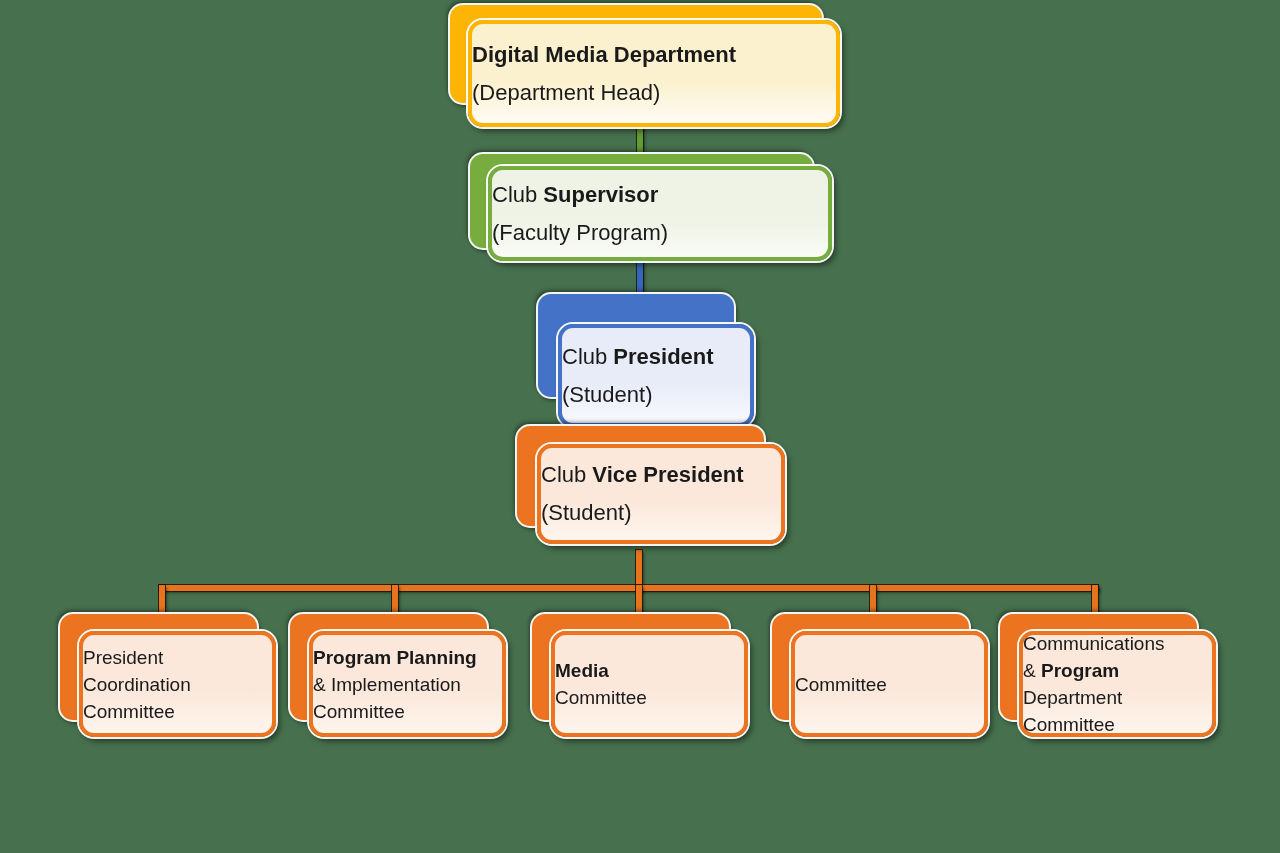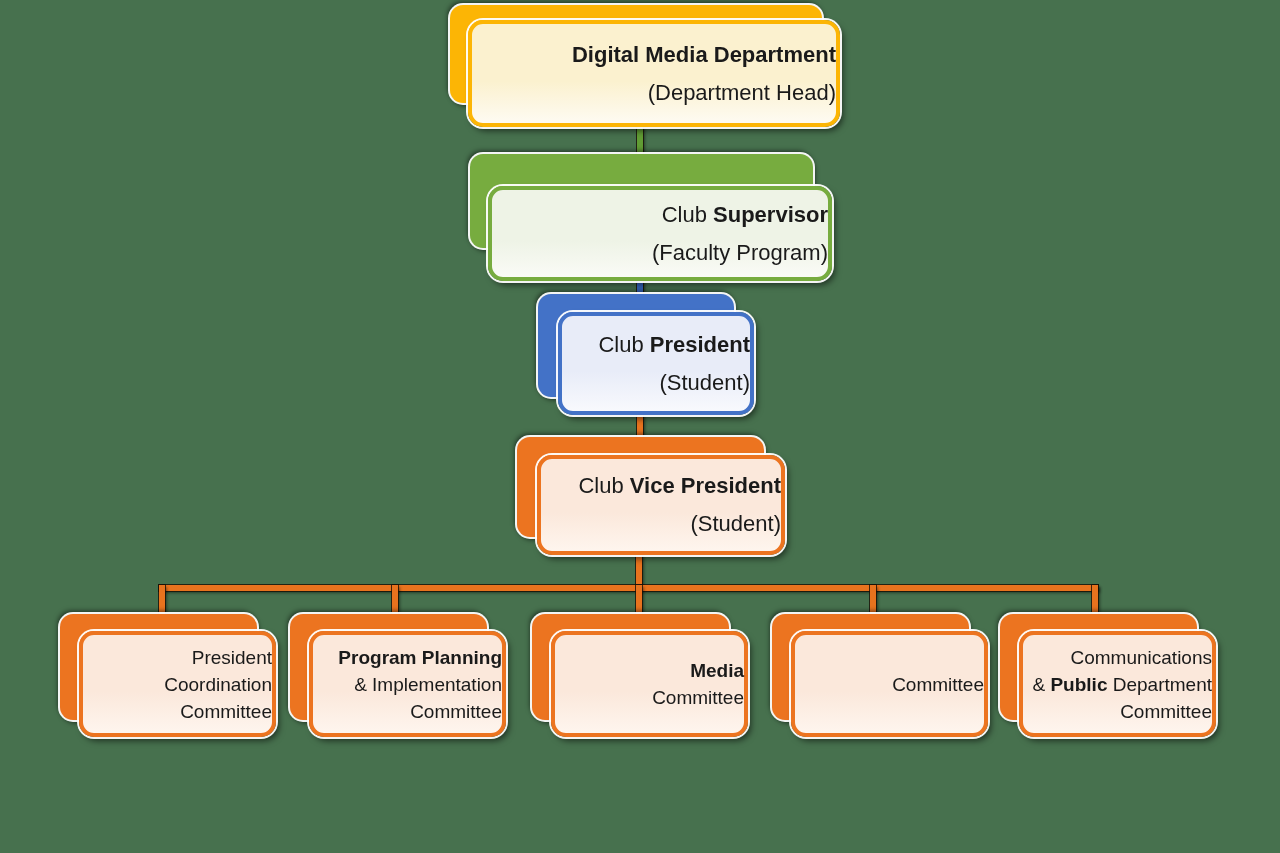--- a/index.html
+++ b/index.html
@@ -15,50 +15,50 @@
   .stem{left:636px;top:550px;height:40px;background:var(--line-orange,#E8731E);}
   .rail{left:159px;top:585px;width:939px;height:6px;background:var(--line-orange,#E8731E);}
   .drop{top:585px;height:38px;background:var(--line-orange,#E8731E);}
   .d1{left:159px;} .d2{left:392px;} .d3{left:636px;} .d4{left:870px;} .d5{left:1092px;}
 
   
   .sticker{position:absolute;z-index:2;}
   .back{position:absolute;left:0;top:0;border-radius:13px;
         box-shadow:0 0 0 2px rgba(255,255,255,.95),-2px -3px 5px rgba(0,0,0,.55),2px 3px 5px rgba(0,0,0,.55);}
   .front{position:absolute;border-radius:15px;border:4px solid;box-sizing:border-box;
-         display:flex;flex-direction:column;justify-content:center;text-align:right;
+         display:flex;flex-direction:column;justify-content:center;text-align:left;
          color:var(--text,#1A1A1A);
          box-shadow:0 0 0 2px rgba(255,255,255,.95),3px 4px 6px rgba(0,0,0,.55);}
   .b{font-weight:700;}
 
   .yellow .back{background:var(--yellow,#FCB505);}
   .yellow .front{border-color:var(--yellow,#FCB505);
     background:linear-gradient(to bottom,var(--yellow-tint,#FBF1CF) 58%,#FEFBF2 100%);}
   .green .back{background:var(--green,#77AC3F);}
   .green .front{border-color:var(--green,#77AC3F);
     background:linear-gradient(to bottom,var(--green-tint,#EEF3E6) 58%,#FAFBF6 100%);}
   .blue .back{background:var(--blue,#4372C7);}
   .blue .front{border-color:var(--blue,#4372C7);
-    background:linear-gradient(to bottom,var(--blue-tint,#E8ECF8) 58%,#F8F9FD 100%);}
+    background:linear-gradient(to bottom,var(--blue-tint,#E8ECF8) 58%,#F8F9FD 100%);margin-top:12px;}
   .orange .back{background:var(--orange,#EC7420);}
   .orange .front{border-color:var(--orange,#EC7420);
     background:linear-gradient(to bottom,var(--orange-tint,#FBE8DB) 58%,#FEF5EE 100%);}
 
   
   .node .front{font-size:22px;line-height:38px;}
   .n1{left:450px;top:5px;width:390px;height:122px;}
   .n1 .back{width:372px;height:98px;}
   .n1 .front{left:18px;top:15px;width:372px;height:107px;}
   .n2{left:470px;top:154px;width:362px;height:111px;}
   .n2 .back{width:343px;height:94px;}
-  .n2 .front{left:18px;top:32px;width:344px;height:95px;}
+  .n2 .front{left:18px;top:12px;width:344px;height:95px;}
   .n3{left:538px;top:294px;width:216px;height:121px;}
   .n3 .back{width:196px;height:103px;}
   .n3 .front{left:20px;top:18px;width:196px;height:103px;}
-  .n4{left:517px;top:437px;width:308px;height:118px;}
+  .n4{left:517px;top:426px;width:308px;height:118px;}
   .n4 .back{width:247px;height:100px;}
   .n4 .front{left:20px;top:18px;width:248px;height:100px;}
 
   
   .committee{top:614px;width:216px;height:124px;}
   .committee .back{width:197px;height:106px;}
   .committee .front{left:19px;top:17px;width:197px;height:106px;font-size:19px;line-height:27px;}
   .c1{left:60px;} .c2{left:290px;border-radius:20px;} .c3{left:532px;border-radius:25px;} .c4{left:772px;} .c5{left:1000px;}
 </style>
 </head>
@@ -139,18 +139,18 @@
     <div class="back"></div>
     <div class="front">
       <div><span>Committee</span><span class="b"></span><span></span></div>
     </div>
   </div>
 
   <div class="sticker committee orange c5">
     <div class="back"></div>
     <div class="front">
       <div><span>Communications</span><span class="b"></span><span></span></div>
-      <div><span>&amp; </span><span class="b">Public</span><span> Department</span></div>
+      <div><span>&amp; </span><span class="b">Program</span><span> Department</span></div>
       <div><span>Committee</span><span class="b"></span><span></span></div>
     </div>
   </div>
 
 </div>
 
 </body></html>

